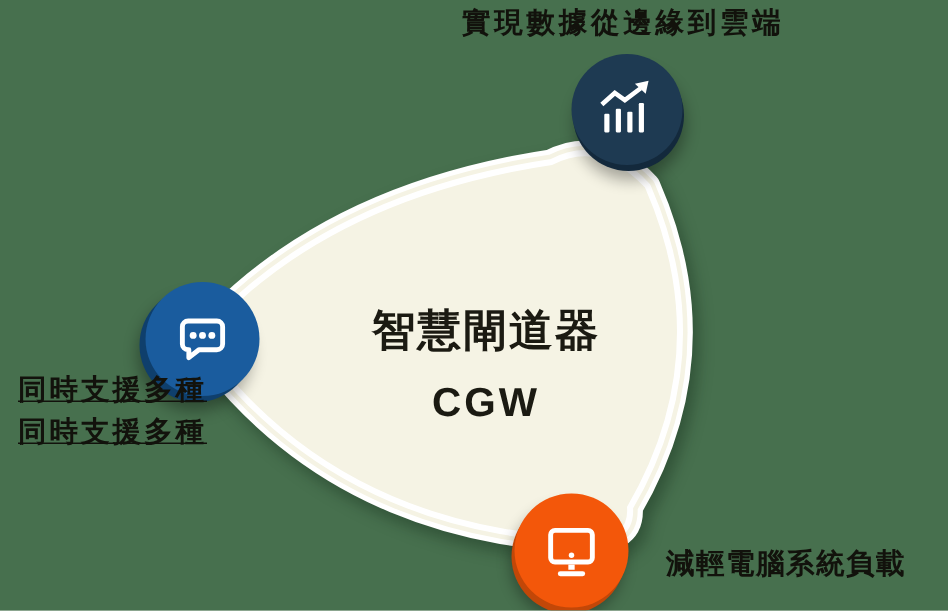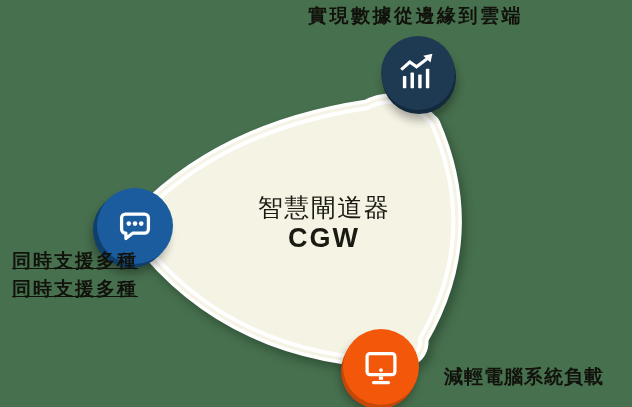--- a/index.html
+++ b/index.html
@@ -65,31 +65,32 @@
   
   .center-block {
     position: absolute;
     left: 184px; top: 193px;
     width: 280px;
     z-index: 3;
     text-align: center;
     color: #1B1A12;
   }
   .center-title {
-    font-size: 25px;
-    font-weight: 400;
+    font-size: 29px;
+    font-weight: 700;
     letter-spacing: 1.5px;
     line-height: 29px;
+    margin-top: 14px;
   }
   .center-subtitle {
     font-size: 27px;
     font-weight: 700;
     letter-spacing: 2px;
     line-height: 26px;
-    margin-top: 3px;
+    margin-top: 19px;
   }
 </style>
 </head>
 <body>
 
 <div class="stage">
 
   <svg class="tri-svg" viewBox="0 0 632 407" aria-hidden="true">
     <g class="tri-shadow">
       <path d="M430 125 Q478 235 418 338 Q420 362 385 358 Q238 350 152 250 Q131 226 155 205 Q235 130 368 110 Q400 93 430 125 Z" fill="none" stroke="#FFFFFF" stroke-width="21" stroke-linejoin="round"></path>

